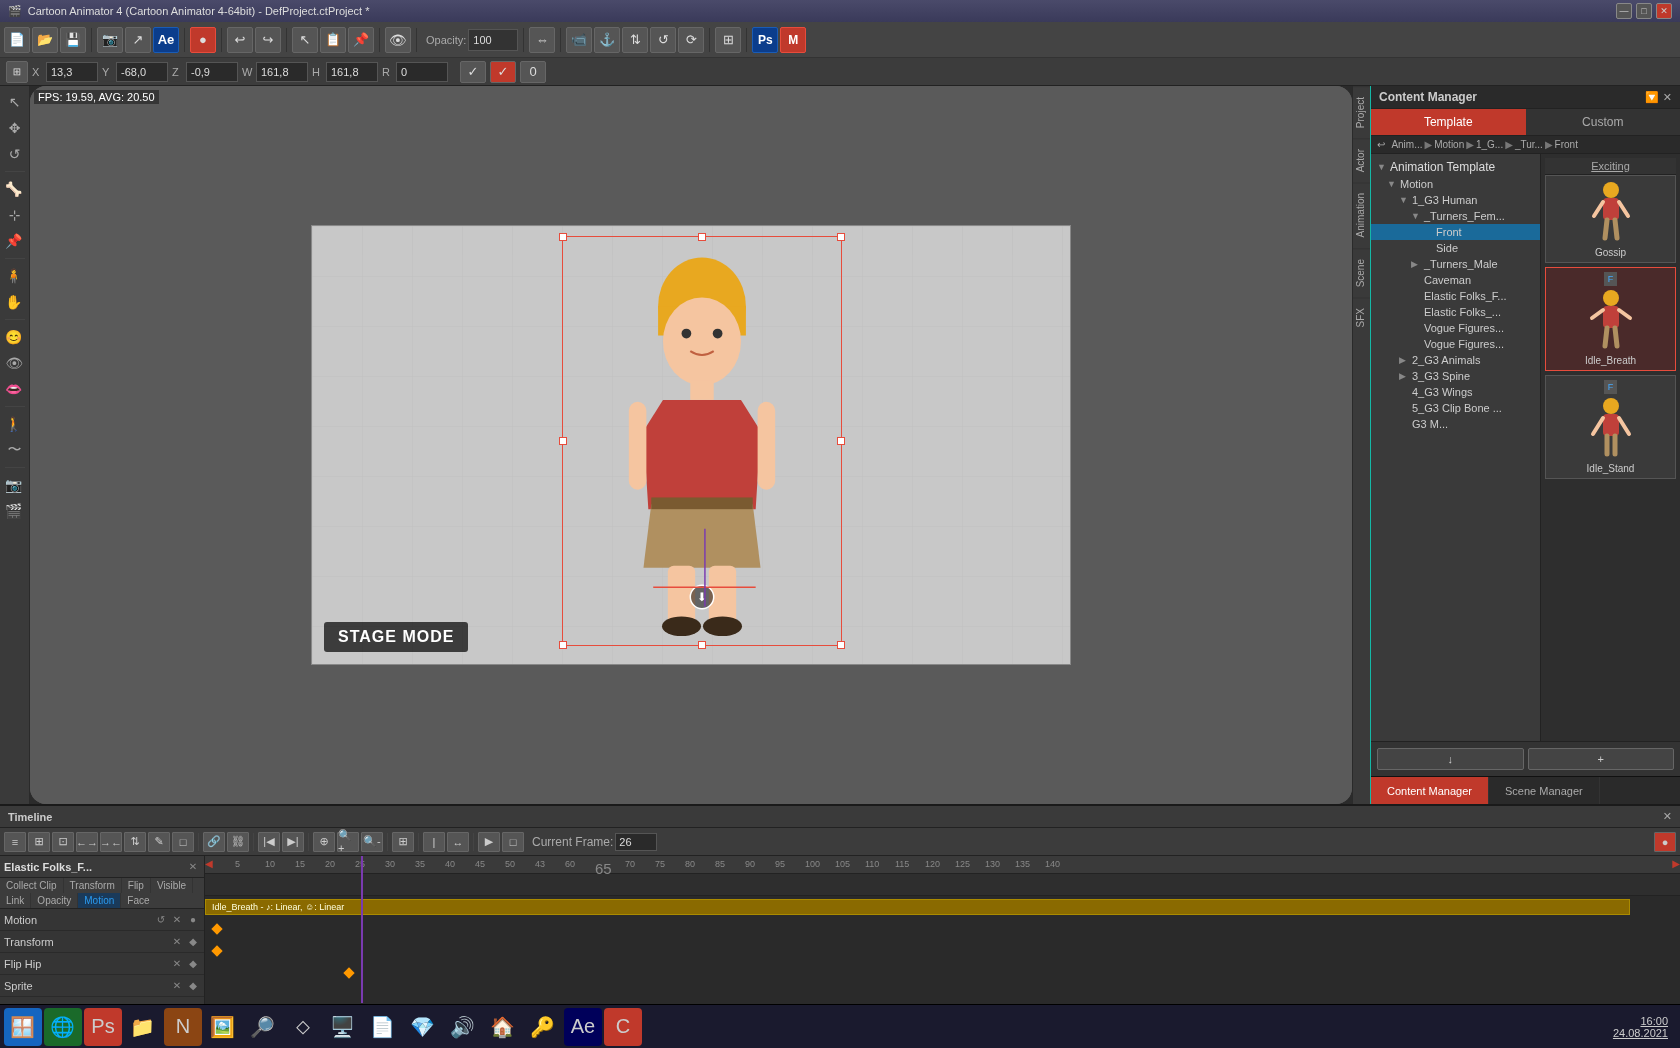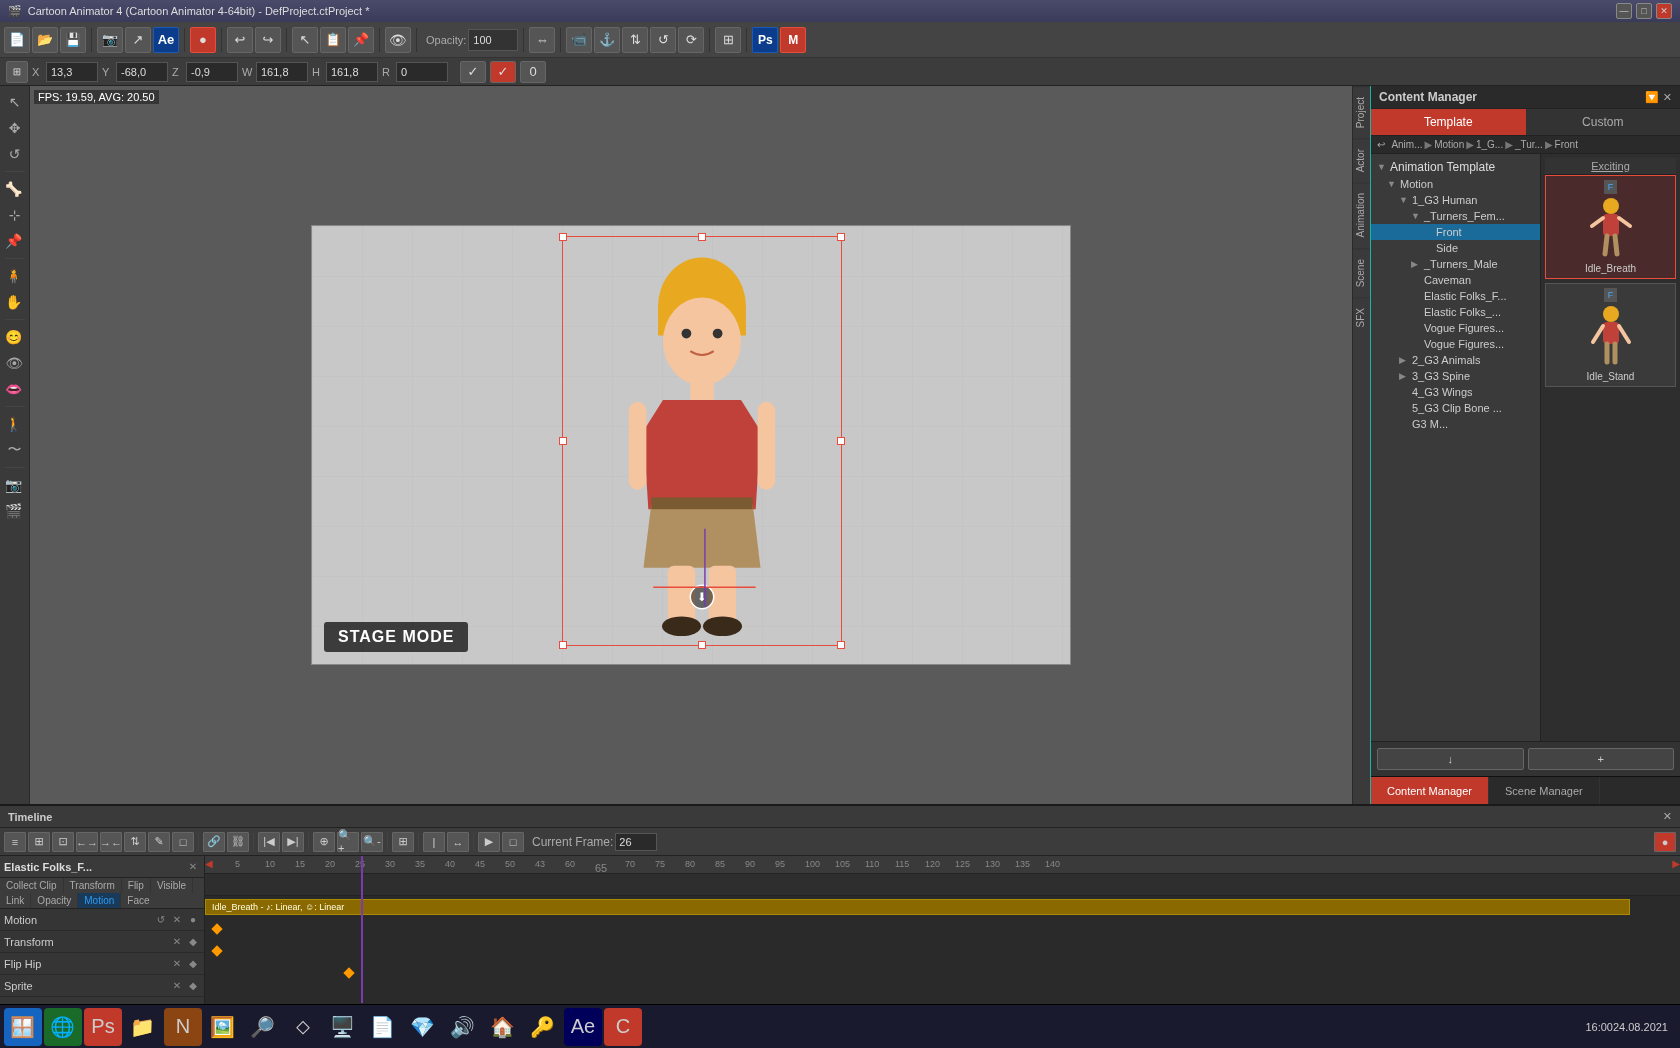--- a/index.html
+++ b/index.html
@@ -31,21 +31,21 @@
     .transform-group { display: flex; align-items: center; gap: 2px; }
     .transform-label { color: #aaa; font-size: 11px; width: 12px; }
     .transform-input { background: #2a2a2a; border: 1px solid #555; color: #ddd; font-size: 11px; width: 52px; height: 20px; padding: 0 4px; }
     
     
     #left-toolbar { width: 30px; background: #3a3a3a; border-right: 1px solid #2a2a2a; display: flex; flex-direction: column; align-items: center; padding: 4px 0; gap: 2px; }
     .lt-btn { width: 24px; height: 24px; background: transparent; border: none; display: flex; align-items: center; justify-content: center; cursor: pointer; color: #aaa; font-size: 14px; border-radius: 2px; }
     .lt-separator { width: 20px; height: 1px; background: #444; margin: 3px 0; }
     
     
-    #canvas-area { flex: 1; background: #5a5a5a; position: relative; overflow: hidden; }
+    #canvas-area { flex: 1; background: #5a5a5a; position: relative; overflow: hidden; border-radius: 16px; }
     #canvas-bg { width: 100%; height: 100%; background: #5a5a5a; display: flex; align-items: center; justify-content: center; position: relative; }
     #stage { width: 760px; height: 440px; background: #c8c8c8; position: relative; border: 1px solid #888; }
     #stage-mode-badge { position: absolute; bottom: 12px; left: 12px; background: rgba(0,0,0,0.7); color: #fff; padding: 6px 14px; font-size: 16px; font-weight: bold; border-radius: 3px; letter-spacing: 1px; }
     #fps-display { position: absolute; top: 4px; left: 4px; color: #fff; font-size: 11px; background: rgba(0,0,0,0.4); padding: 1px 4px; }
     
     
     #selection-box { position: absolute; border: 1.5px solid #e74c3c; left: 250px; top: 10px; width: 280px; height: 410px; pointer-events: none; }
     .sel-handle { position: absolute; width: 8px; height: 8px; background: #fff; border: 1px solid #e74c3c; }
     .sel-tl { top: -4px; left: -4px; }
     .sel-tm { top: -4px; left: 50%; margin-left: -4px; }
@@ -437,20 +437,31 @@
           </div>
           <div class="tree-item tree-indent-2">
             <span class="tree-expand"> </span>
             <span>G3 M...</span>
           </div>
         </div>
 
         <div id="cm-preview">
           <div class="exciting-label">Exciting</div>
 
+          <div class="preview-card">
+            <svg width="50" height="65" viewBox="0 0 50 65">
+              <circle cx="25" cy="10" r="8" fill="#e8a820"></circle>
+              <rect x="17" y="18" width="16" height="22" rx="4" fill="#c0403a"></rect>
+              <line x1="17" y1="22" x2="8" y2="36" stroke="#f5c5a0" stroke-width="4" stroke-linecap="round"></line>
+              <line x1="33" y1="22" x2="42" y2="36" stroke="#f5c5a0" stroke-width="4" stroke-linecap="round"></line>
+              <line x1="21" y1="40" x2="19" y2="58" stroke="#b09060" stroke-width="5" stroke-linecap="round"></line>
+              <line x1="29" y1="40" x2="31" y2="58" stroke="#b09060" stroke-width="5" stroke-linecap="round"></line>
+            </svg>
+            <span class="preview-card-label">Gossip</span>
+          </div>
 
           <div class="preview-card active">
             <div style="background:#555;padding:2px 4px;font-size:9px;color:#4af;margin-bottom:2px;">F</div>
             <svg width="50" height="65" viewBox="0 0 50 65">
               <circle cx="25" cy="10" r="8" fill="#e8a820"></circle>
               <rect x="17" y="18" width="16" height="22" rx="4" fill="#c0403a"></rect>
               <line x1="17" y1="22" x2="6" y2="30" stroke="#f5c5a0" stroke-width="4" stroke-linecap="round"></line>
               <line x1="33" y1="22" x2="44" y2="30" stroke="#f5c5a0" stroke-width="4" stroke-linecap="round"></line>
               <line x1="21" y1="40" x2="19" y2="58" stroke="#b09060" stroke-width="5" stroke-linecap="round"></line>
               <line x1="29" y1="40" x2="31" y2="58" stroke="#b09060" stroke-width="5" stroke-linecap="round"></line>
@@ -594,21 +605,21 @@
           <span style="position:absolute;left:90px;font-size:9px;color:#888;">15</span>
           <span style="position:absolute;left:120px;font-size:9px;color:#888;">20</span>
           <span style="position:absolute;left:150px;font-size:9px;color:#888;">25</span>
           <span style="position:absolute;left:180px;font-size:9px;color:#888;">30</span>
           <span style="position:absolute;left:210px;font-size:9px;color:#888;">35</span>
           <span style="position:absolute;left:240px;font-size:9px;color:#888;">40</span>
           <span style="position:absolute;left:270px;font-size:9px;color:#888;">45</span>
           <span style="position:absolute;left:300px;font-size:9px;color:#888;">50</span>
           <span style="position:absolute;left:330px;font-size:9px;color:#888;">43</span>
           <span style="position:absolute;left:360px;font-size:9px;color:#888;">60</span>
-          <span style="position:absolute;left:390px;font-size:11px;color:#888;margin-top:9px;">65</span>
+          <span style="position:absolute;left:390px;font-size:15px;color:#888;margin-top:9px;">65</span>
           <span style="position:absolute;left:420px;font-size:9px;color:#888;">70</span>
           <span style="position:absolute;left:450px;font-size:9px;color:#888;">75</span>
           <span style="position:absolute;left:480px;font-size:9px;color:#888;">80</span>
           <span style="position:absolute;left:510px;font-size:9px;color:#888;">85</span>
           <span style="position:absolute;left:540px;font-size:9px;color:#888;">90</span>
           <span style="position:absolute;left:570px;font-size:9px;color:#888;">95</span>
           <span style="position:absolute;left:600px;font-size:9px;color:#888;">100</span>
           <span style="position:absolute;left:630px;font-size:9px;color:#888;">105</span>
           <span style="position:absolute;left:660px;font-size:9px;color:#888;">110</span>
           <span style="position:absolute;left:690px;font-size:9px;color:#888;">115</span>
@@ -654,18 +665,18 @@
     <div class="taskbar-icon">🔎</div>
     <div class="taskbar-icon">⬦</div>
     <div class="taskbar-icon">🖥️</div>
     <div class="taskbar-icon">📄</div>
     <div class="taskbar-icon">💎</div>
     <div class="taskbar-icon">🔊</div>
     <div class="taskbar-icon">🏠</div>
     <div class="taskbar-icon">🔑</div>
     <div class="taskbar-icon" style="background:#00005a;">Ae</div>
     <div class="taskbar-icon" style="background:#c0392b;">C</div>
-    <div style="margin-left:auto;color:#ccc;font-size:11px;display:flex;flex-direction:row;align-items:flex-end;justify-content:center;padding-right:8px;">
+    <div style="margin-left:auto;color:#ccc;font-size:11px;display:flex;flex-direction:column;align-items:flex-end;justify-content:center;padding-right:8px;text-decoration:underline;">
       <span>16:00</span>
       <span>24.08.2021</span>
     </div>
   </div>
 </div>
 
 </body></html>

